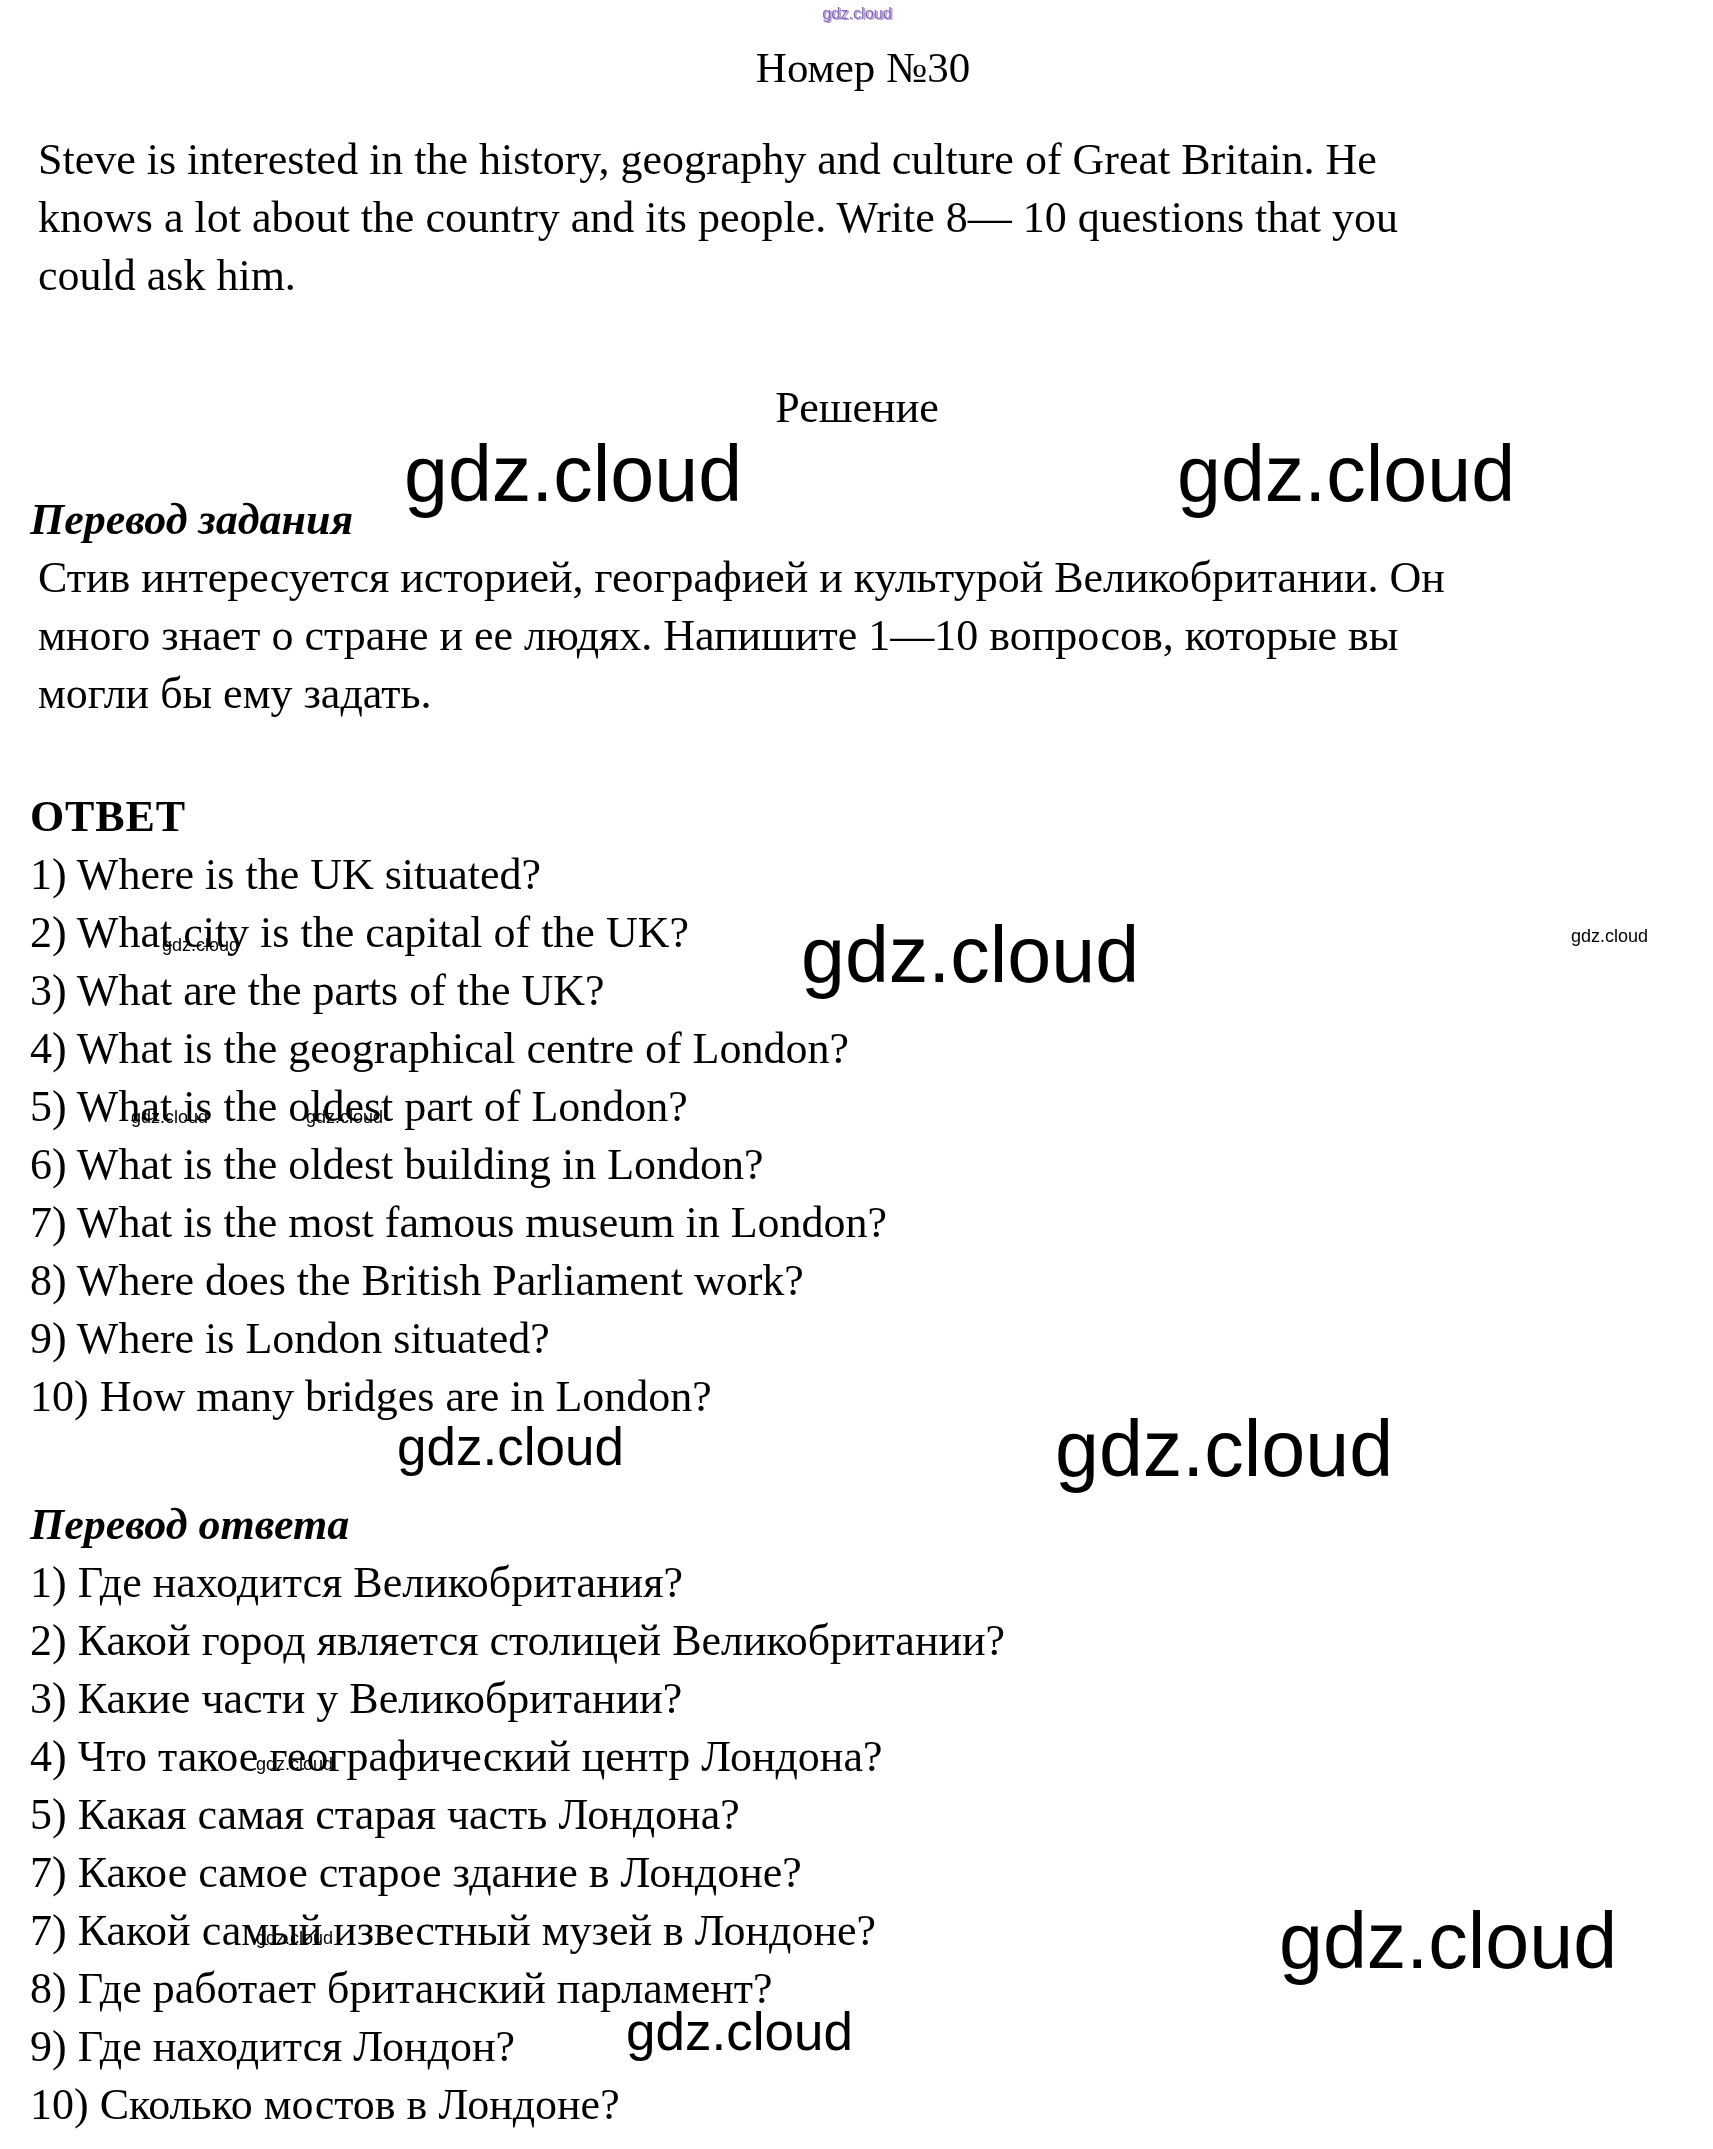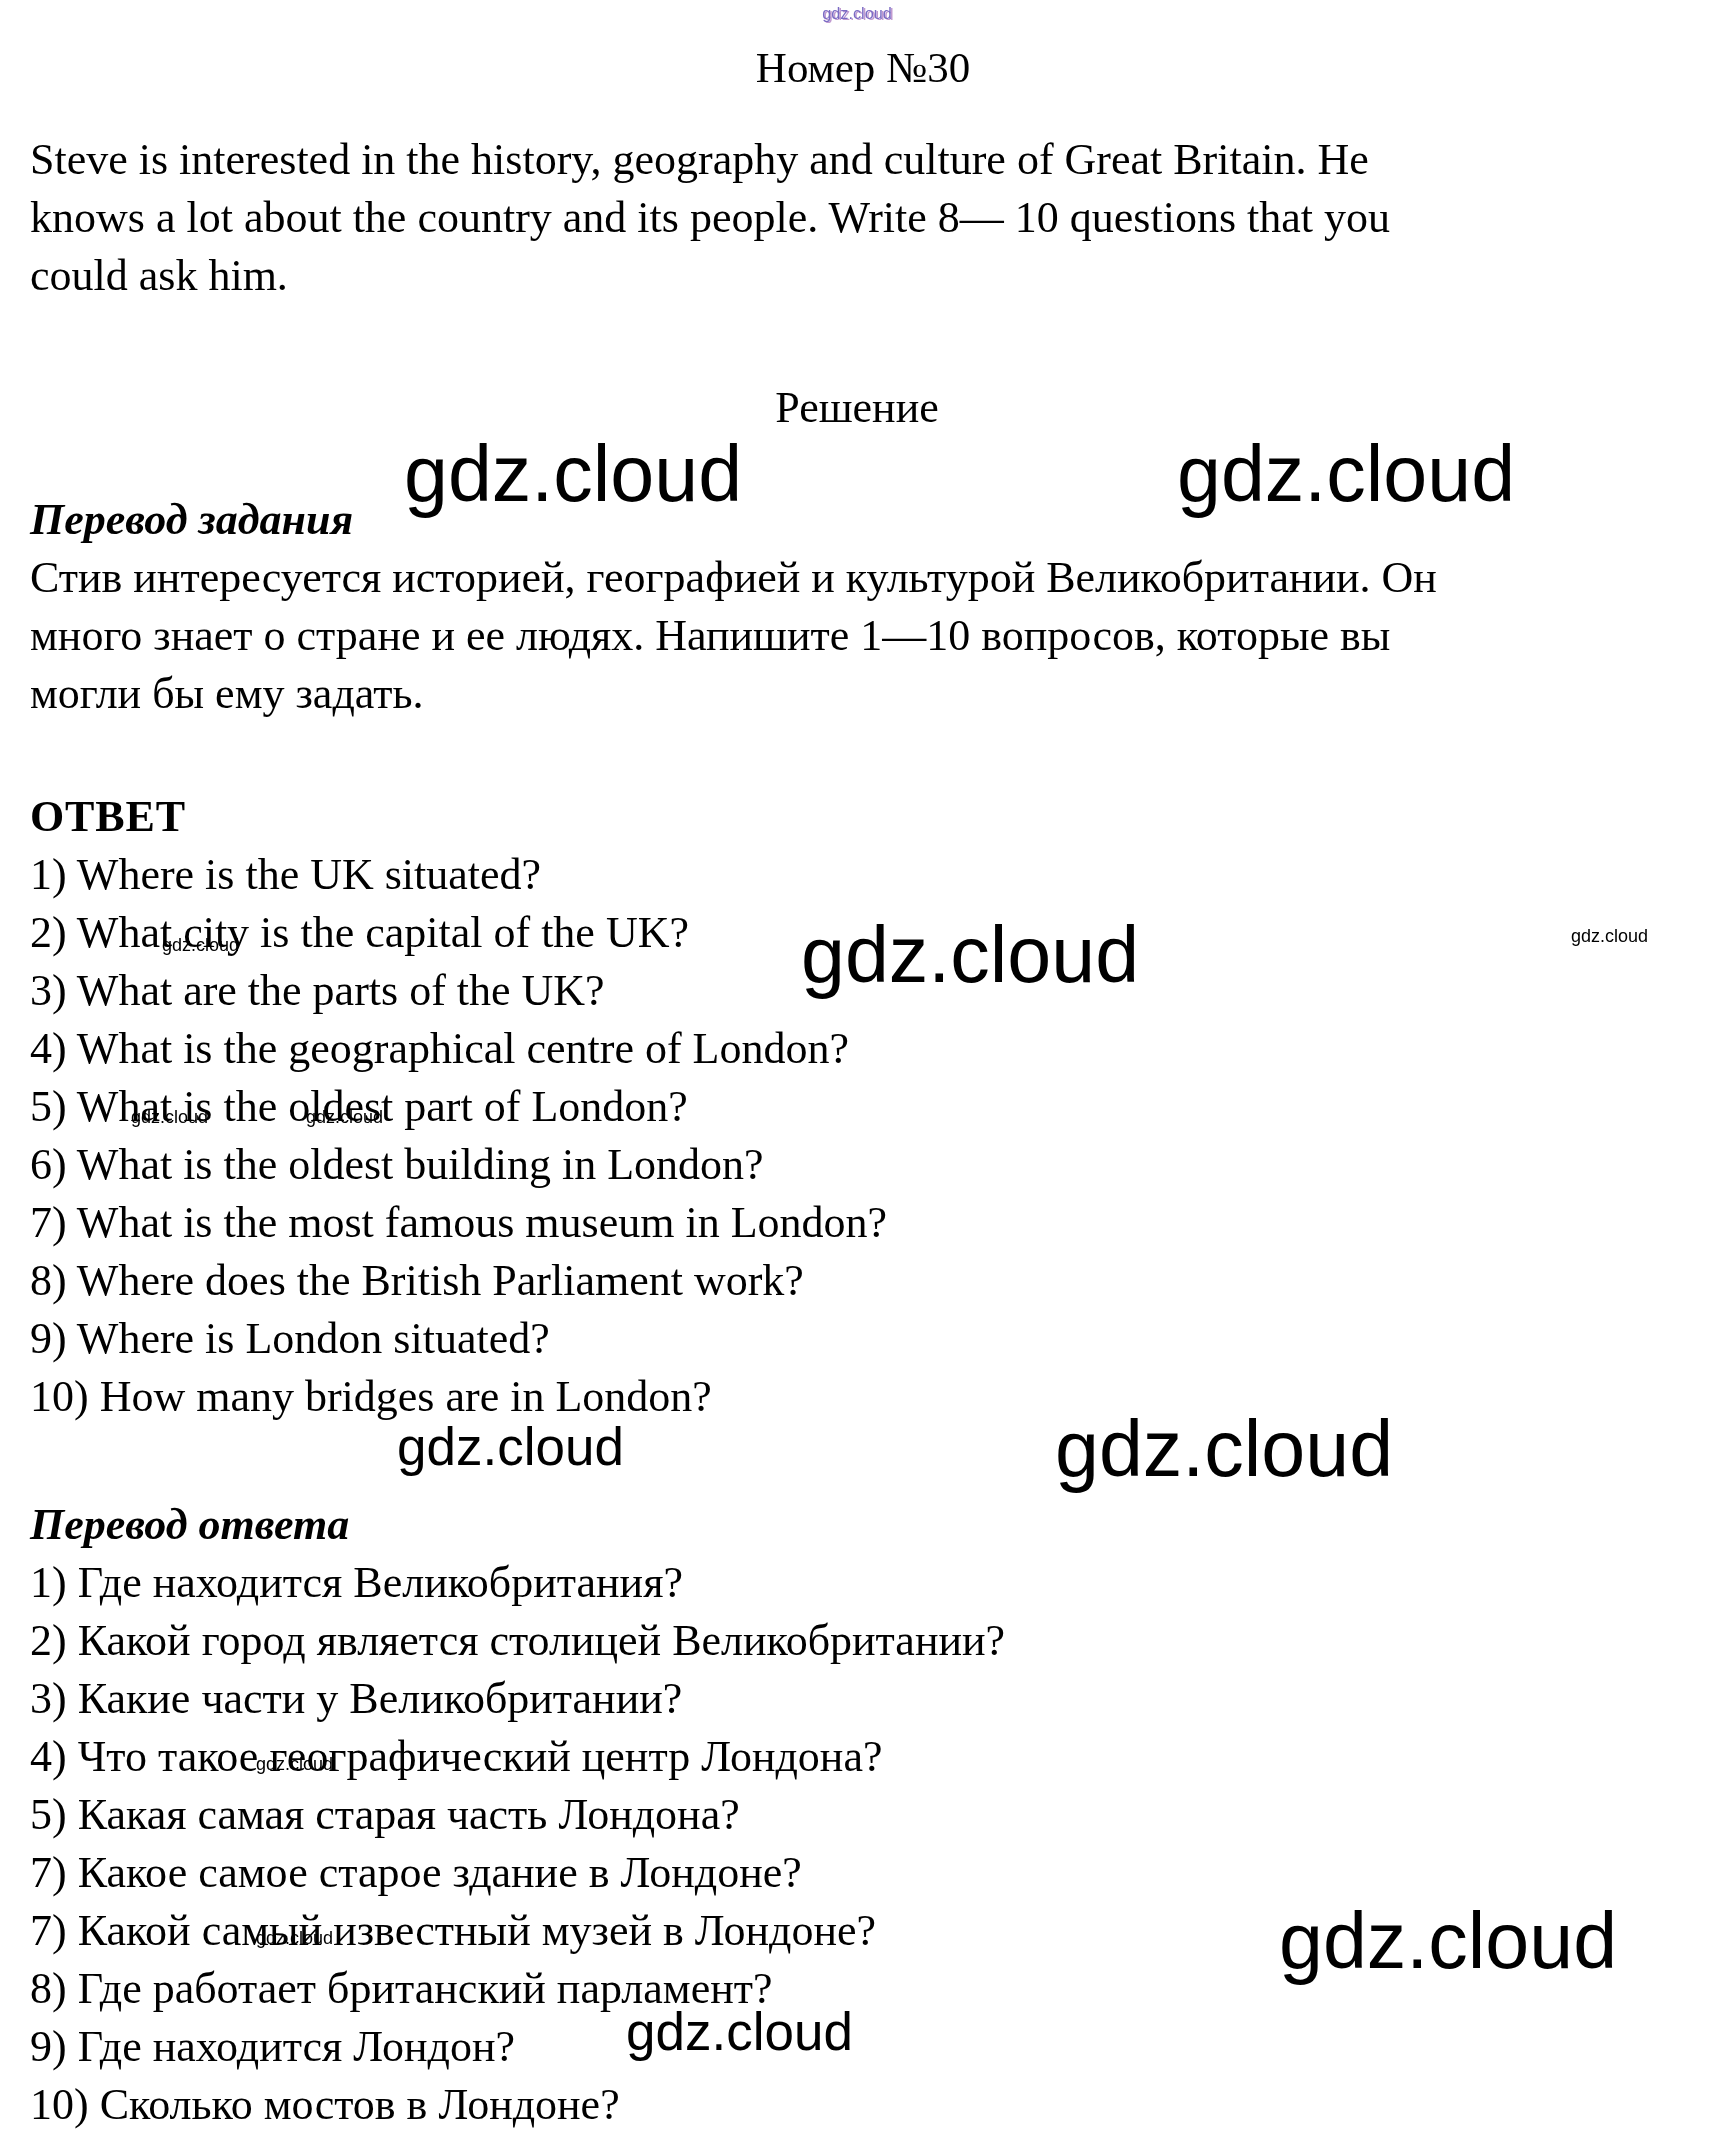--- a/index.html
+++ b/index.html
@@ -6,21 +6,21 @@
   body{
     width:1714px;height:2149px;position:relative;overflow:hidden;
     font-family:"Liberation Serif",serif;font-size:44px;color:#000;
     line-height:58px;
   }
   .page{position:absolute;inset:0;}
   .title{
     text-align:center;margin:39px 0 0 0;font-size:43px;font-weight:normal;padding-left:12px;
   }
   .para{margin:34px 26px 0 30px;}
-  .para div{white-space:nowrap;}
+  .para div{white-space:nowrap;margin-left:8px;}
   .solution-label{text-align:center;margin-top:74px;}
   .heading-bi{
     font-weight:bold;font-style:italic;margin:54px 4px 0 30px;font-size:44px;
   }
   .heading-b{
     font-weight:bold;margin:65px 12px 0 30px;font-size:44px;letter-spacing:0.9px;
   }
   .heading-bi.second{margin-top:70px;}
   .list{margin:0 0 0 30px;font-family:Liberation Serif, serif;}
   .list .item{white-space:nowrap;}

